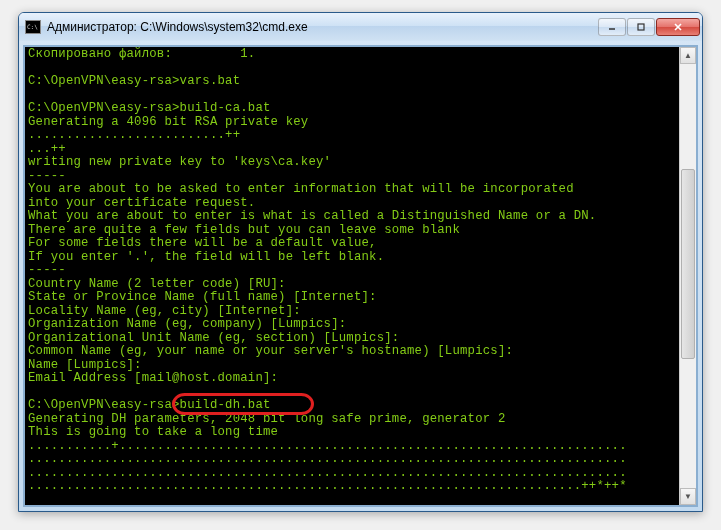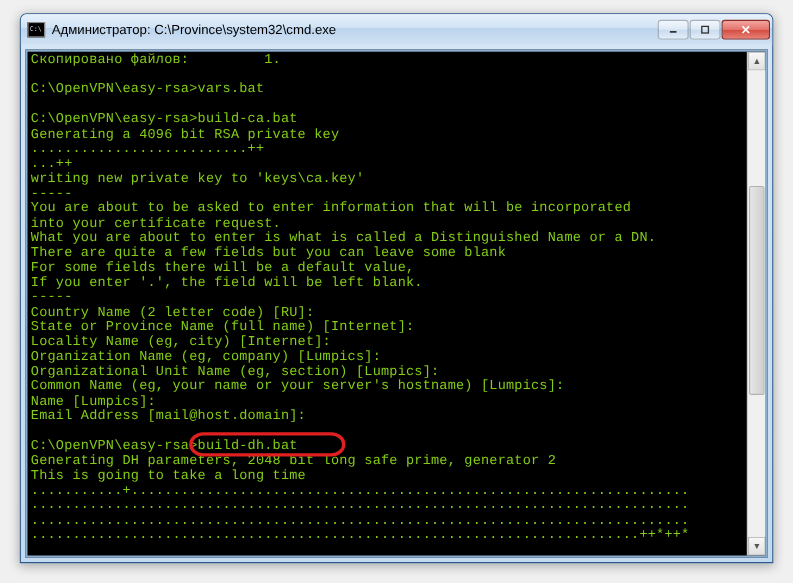--- a/index.html
+++ b/index.html
@@ -134,21 +134,21 @@
   border-radius: 14px / 12px;
   pointer-events: none;
 }
 </style>
 </head>
 <body>
 
 <div class="window">
   <div class="titlebar">
     <div class="icon"></div>
-    <div class="title">Администратор: C:\Province\system32\cmd.exe</div>
+    <div class="title">Администратор: C:\Windows\system32\cmd.exe</div>
     <div class="win-controls">
       <div class="win-btn">
         <svg width="10" height="10" viewBox="0 0 10 10">
             <line x1="2" y1="7" x2="8" y2="7" stroke="#333" stroke-width="1.5"></line>
           </svg>
       </div>
       <div class="win-btn">
         <svg width="10" height="10" viewBox="0 0 10 10">
             <rect x="2" y="2" width="6" height="6" fill="none" stroke="#333" stroke-width="1.2"></rect>
           </svg>

